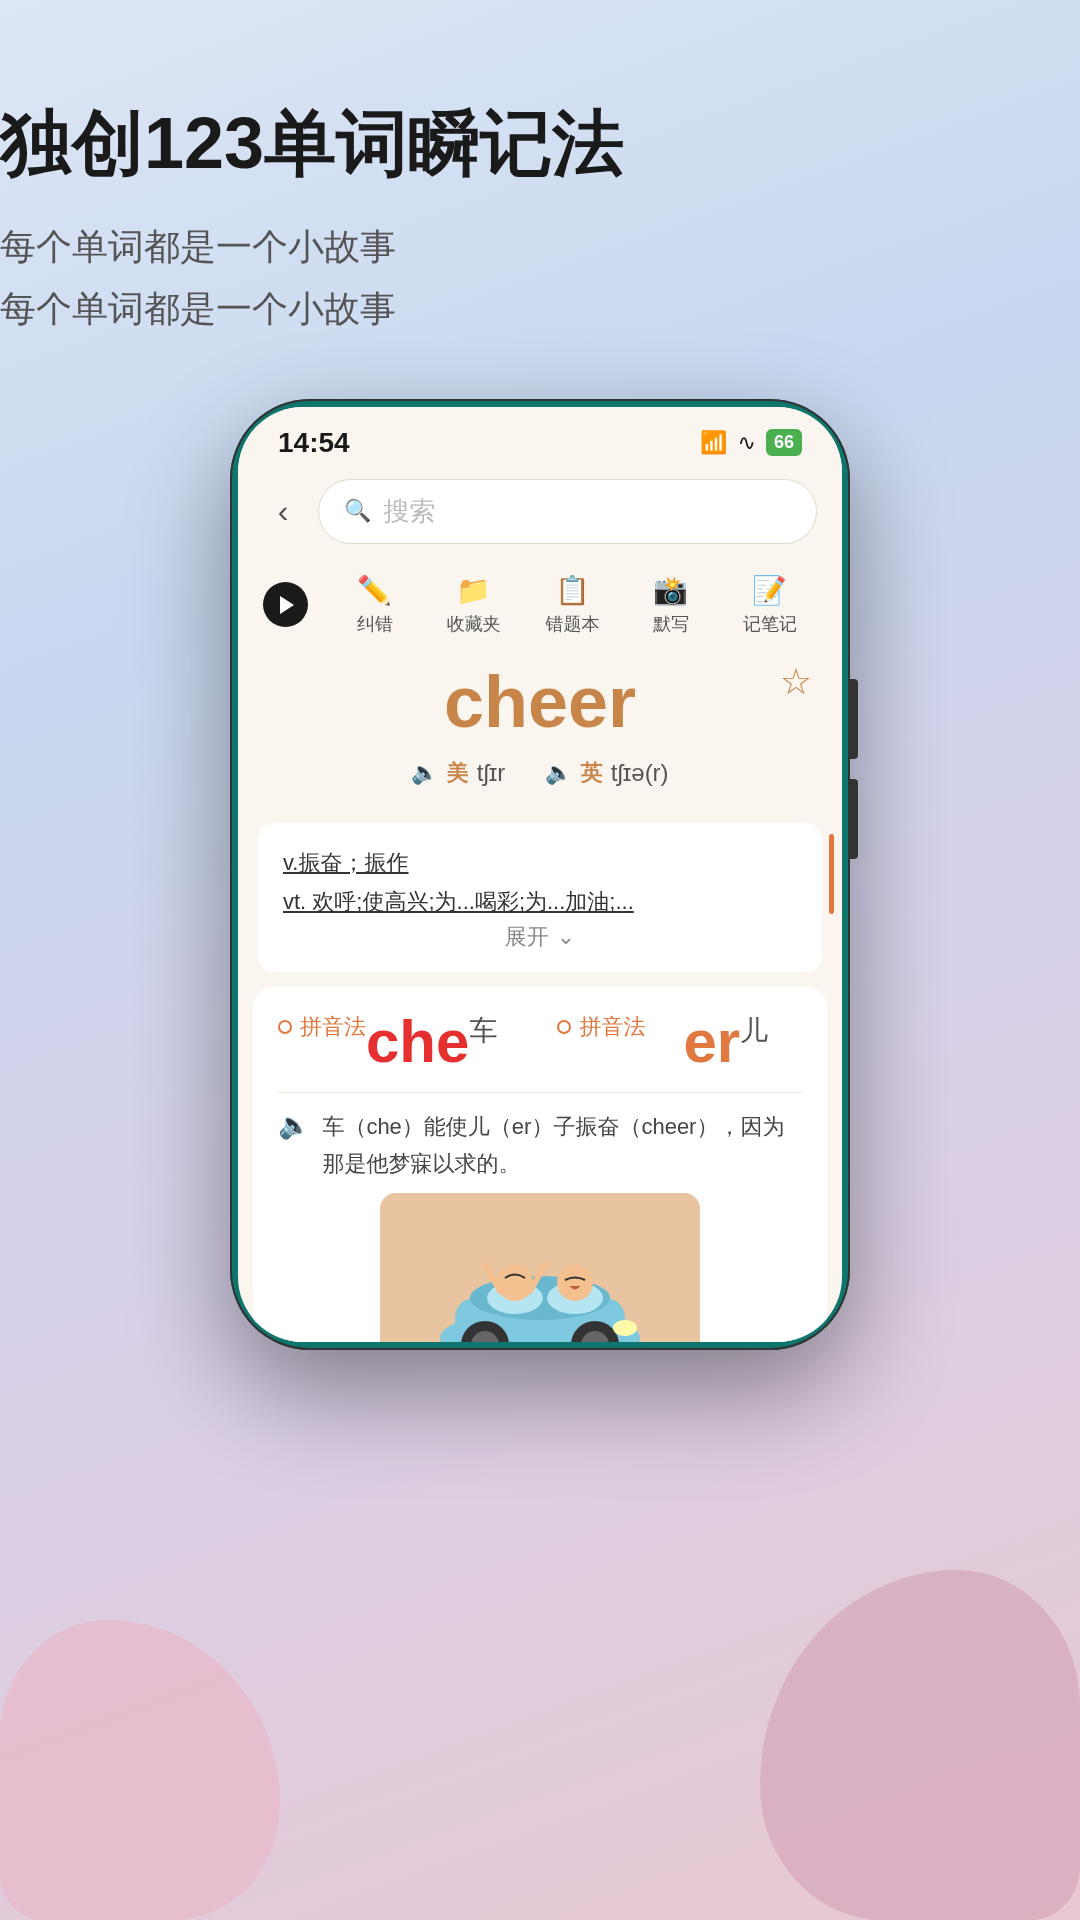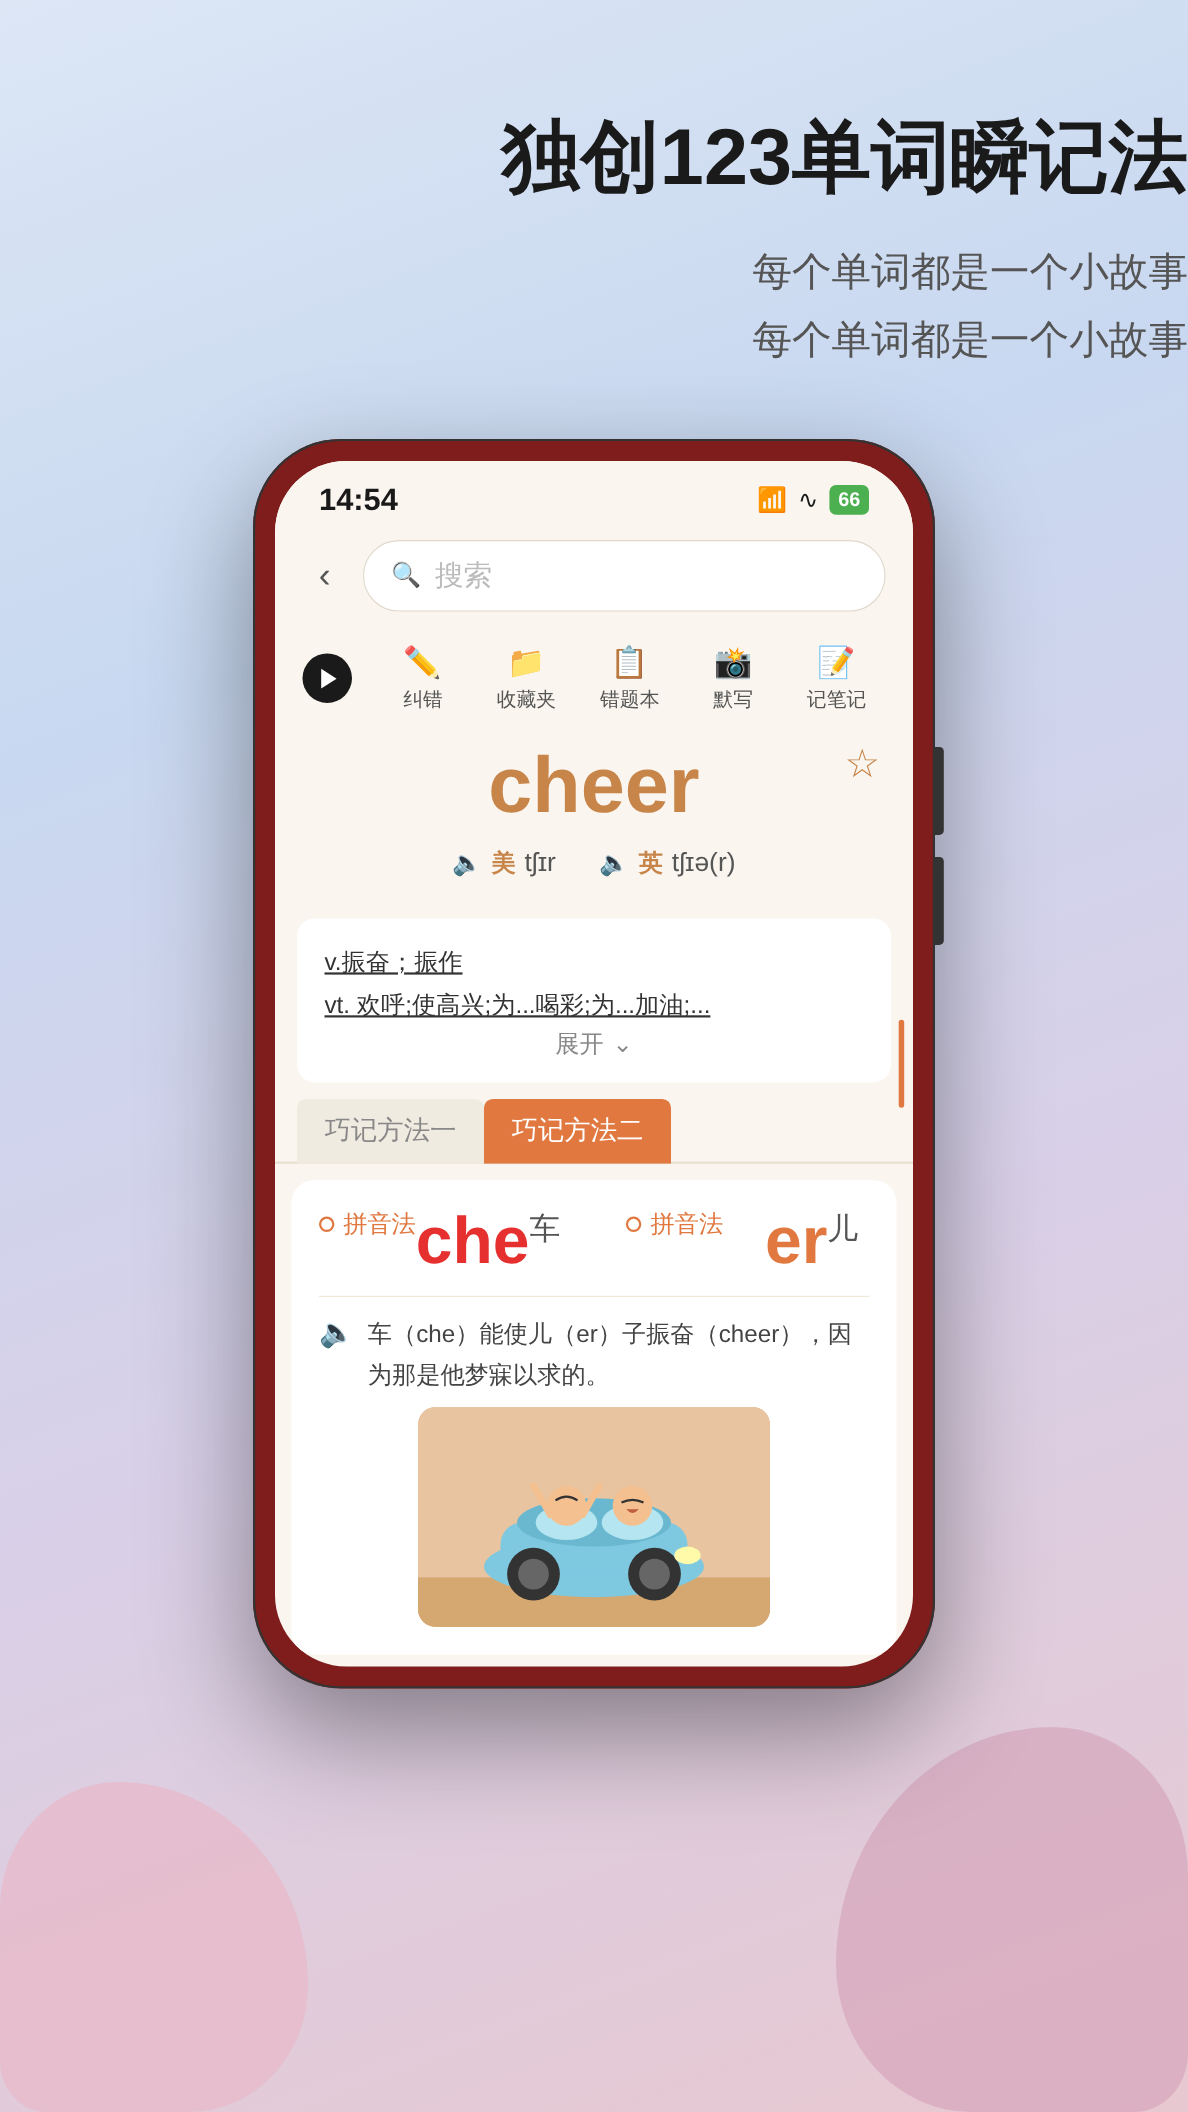--- a/index.html
+++ b/index.html
@@ -31,21 +31,21 @@
       height: 350px;
       background: #d4a0b8;
       border-radius: 80% 50% 20% 50%;
       opacity: 0.6;
     }
 
     
     .header-section {
       position: relative;
       z-index: 10;
-      text-align: right;
+      text-align: left;
       padding-top: 100px;
       padding-bottom: 60px;
     }
     .main-title {
       font-size: 72px;
       font-weight: 900;
       color: #1a1a1a;
       line-height: 1.2;
       margin-bottom: 30px;
     }
@@ -59,24 +59,24 @@
     
     .phone-container {
       position: relative;
       z-index: 10;
       display: flex;
       justify-content: center;
       align-items: flex-start;
     }
     .phone-frame {
       width: 620px;
-      height: 1136px;
-      background: #7f1d1d;
+      height: 951px;
+      background: #0f766e;
       border-radius: 80px;
-      padding: 20px;
+      padding: 8px;
       box-shadow: 0 40px 100px rgba(0,0,0,0.4), inset 0 0 0 2px #333;
       position: relative;
     }
     .phone-screen {
       width: 100%;
       height: 100%;
       background: #faf6ef;
       border-radius: 65px;
       overflow: hidden;
       position: relative;
@@ -484,28 +484,20 @@
 
       <div class="definition-box">
         <div class="definition-text">v.振奋；振作</div>
         <div class="definition-text">vt. 欢呼;使高兴;为...喝彩;为...加油;...</div>
         <div class="expand-btn">
           <span>展开</span>
           <span>⌄</span>
         </div>
       </div>
 
-      <div class="tabs-row">
-        <div class="tab-item inactive-styled">
-          <span>巧记方法一</span>
-        </div>
-        <div class="tab-item active">
-          <span>巧记方法二</span>
-        </div>
-      </div>
 
       <div class="memory-card">
         <div class="pinyin-row">
           <div class="pinyin-item">
             <div class="pinyin-label-row">
               <span class="pinyin-dot"></span>
               <span class="pinyin-method-label">拼音法</span>
             </div>
             <div class="pinyin-chars">che</div>
             <div class="pinyin-meaning">车</div>

